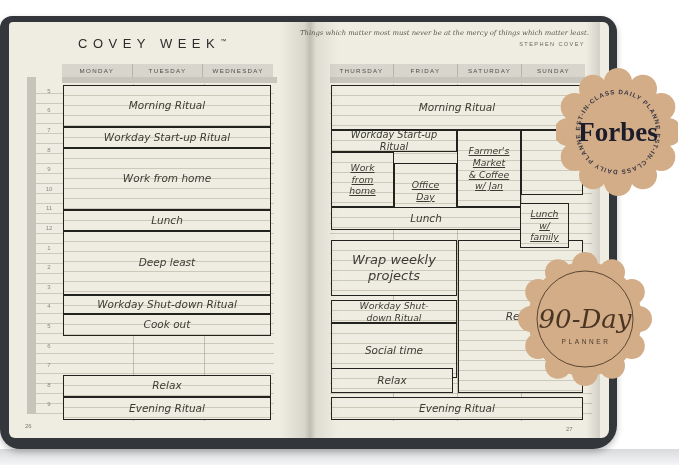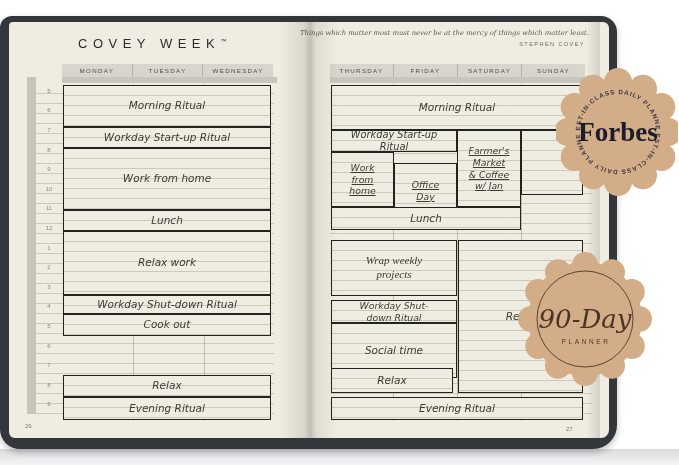--- a/index.html
+++ b/index.html
@@ -103,21 +103,21 @@
         </div>
 
         <div class="abs ruled" style="left:62px;top:84px;width:212px;height:337px;"></div>
         <div class="vline" style="left:133px;top:84px;height:337px;"></div>
         <div class="vline" style="left:204px;top:84px;height:337px;"></div>
 
         <div class="blk ruled" style="left:63px;top:85px;width:208px;height:42px;">Morning Ritual</div>
         <div class="blk ruled" style="left:63px;top:127px;width:208px;height:21px;">Workday Start-up Ritual</div>
         <div class="blk ruled" style="left:63px;top:148px;width:208px;height:62px;">Work from home</div>
         <div class="blk ruled" style="left:63px;top:210px;width:208px;height:21px;">Lunch</div>
-        <div class="blk ruled" style="left:63px;top:231px;width:208px;height:64px;">Relax work</div>
+        <div class="blk ruled" style="left:63px;top:231px;width:208px;height:64px;">Deep least</div>
         <div class="blk ruled" style="left:63px;top:295px;width:208px;height:19px;">Workday Shut-down Ritual</div>
         <div class="blk ruled" style="left:63px;top:314px;width:208px;height:22px;">Cook out</div>
         <div class="blk ruled" style="left:63px;top:375px;width:208px;height:22px;">Relax</div>
         <div class="blk ruled" style="left:63px;top:397px;width:208px;height:23px;">Evening Ritual</div>
 
         <div class="pagenum" style="left:25px;top:423px;">26</div>
 
         <div class="quote-wrap">
           <div class="quote">Things which matter most must never be at the mercy of things which matter least.</div>
           <div class="quote-author">STEPHEN COVEY</div>
@@ -136,25 +136,26 @@
         <div class="vline" style="left:457px;top:84px;height:337px;"></div>
         <div class="vline" style="left:521px;top:84px;height:337px;"></div>
 
         <div class="blk ruled" style="left:331px;top:85px;width:252px;height:45px;">Morning Ritual</div>
         <div class="blk ruled" style="left:331px;top:130px;width:126px;height:22px;font-size:9.8px;">Workday Start-up Ritual</div>
         <div class="blk ruled small" style="left:331px;top:152px;width:63px;height:55px;">Work from home</div>
         <div class="blk ruled small" style="left:394px;top:152px;width:63px;height:55px;margin-top:11px;">Office Day</div>
         <div class="blk ruled small" style="left:457px;top:130px;width:64px;height:77px;">Farmer's Market &amp; Coffee w/ Jan</div>
         <div class="blk ruled" style="left:521px;top:130px;width:62px;height:65px;"></div>
         <div class="blk ruled" style="left:331px;top:207px;width:190px;height:23px;">Lunch</div>
-        <div class="blk ruled" style="left:331px;top:240px;width:126px;height:56px;font-size:11px;font-family:Liberation Serif, serif;">Wrap weekly projects</div>
+        <div class="blk ruled" style="left:331px;top:240px;width:126px;height:56px;font-size:13px;">Wrap weekly projects</div>
         <div class="blk ruled" style="left:458px;top:240px;width:125px;height:153px;">Relax</div>
         <div class="blk ruled" style="left:331px;top:300px;width:126px;height:23px;font-size:9.3px;">Workday Shut-down Ritual</div>
         <div class="blk ruled" style="left:331px;top:323px;width:126px;height:55px;">Social time</div>
         <div class="blk ruled" style="left:331px;top:368px;width:122px;height:25px;">Relax</div>
+        <div class="blk ruled small" style="left:520px;top:203px;width:49px;height:45px;">Lunch w/ family</div>
         <div class="blk ruled" style="left:331px;top:397px;width:252px;height:23px;">Evening Ritual</div>
 
         <div class="pagenum" style="left:566px;top:426px;">27</div>
 
         <div class="spine"></div>
         <div class="redge"></div>
       </div>
     </div>
   </div>
 

